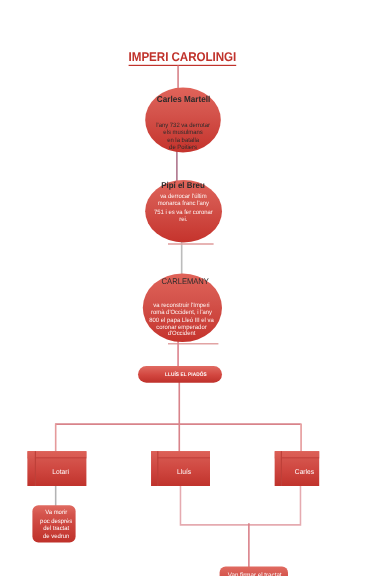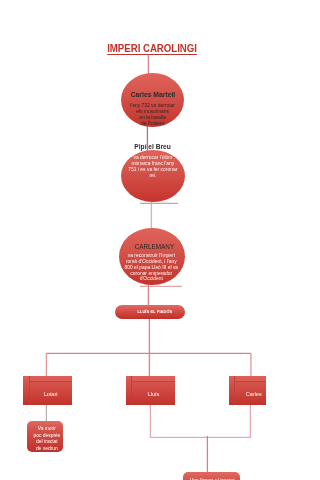--- a/index.html
+++ b/index.html
@@ -10,21 +10,21 @@
   .abs{position:absolute;}
 
   
   #title{left:14px;top:8.4px;width:252px;text-align:center;color:#C0322B;
          font-size:10.6px;font-weight:700;letter-spacing:-0.05px;}
   #title span{display:inline-block;transform:scaleX(.915);
               border-bottom:1.1px solid #C0322B;padding-bottom:0px;}
 
   
   .ellipse{border-radius:50%;display:flex;flex-direction:column;
-           align-items:center;justify-content:flex-end;text-align:center;
+           align-items:center;justify-content:space-between;text-align:center;
            color:#2b2b2b;box-sizing:border-box;}
   .e-title{font-weight:700;line-height:1.1;transform:scaleX(.93);}
   .e-body{line-height:1.22;transform:scaleX(.95);}
 
   
   .pill{border-radius:999px;display:flex;align-items:center;justify-content:center;
         color:#ffffff;font-weight:700;text-align:center;}
 
   
   .box3d{display:flex;align-items:center;justify-content:center;color:#fff;

